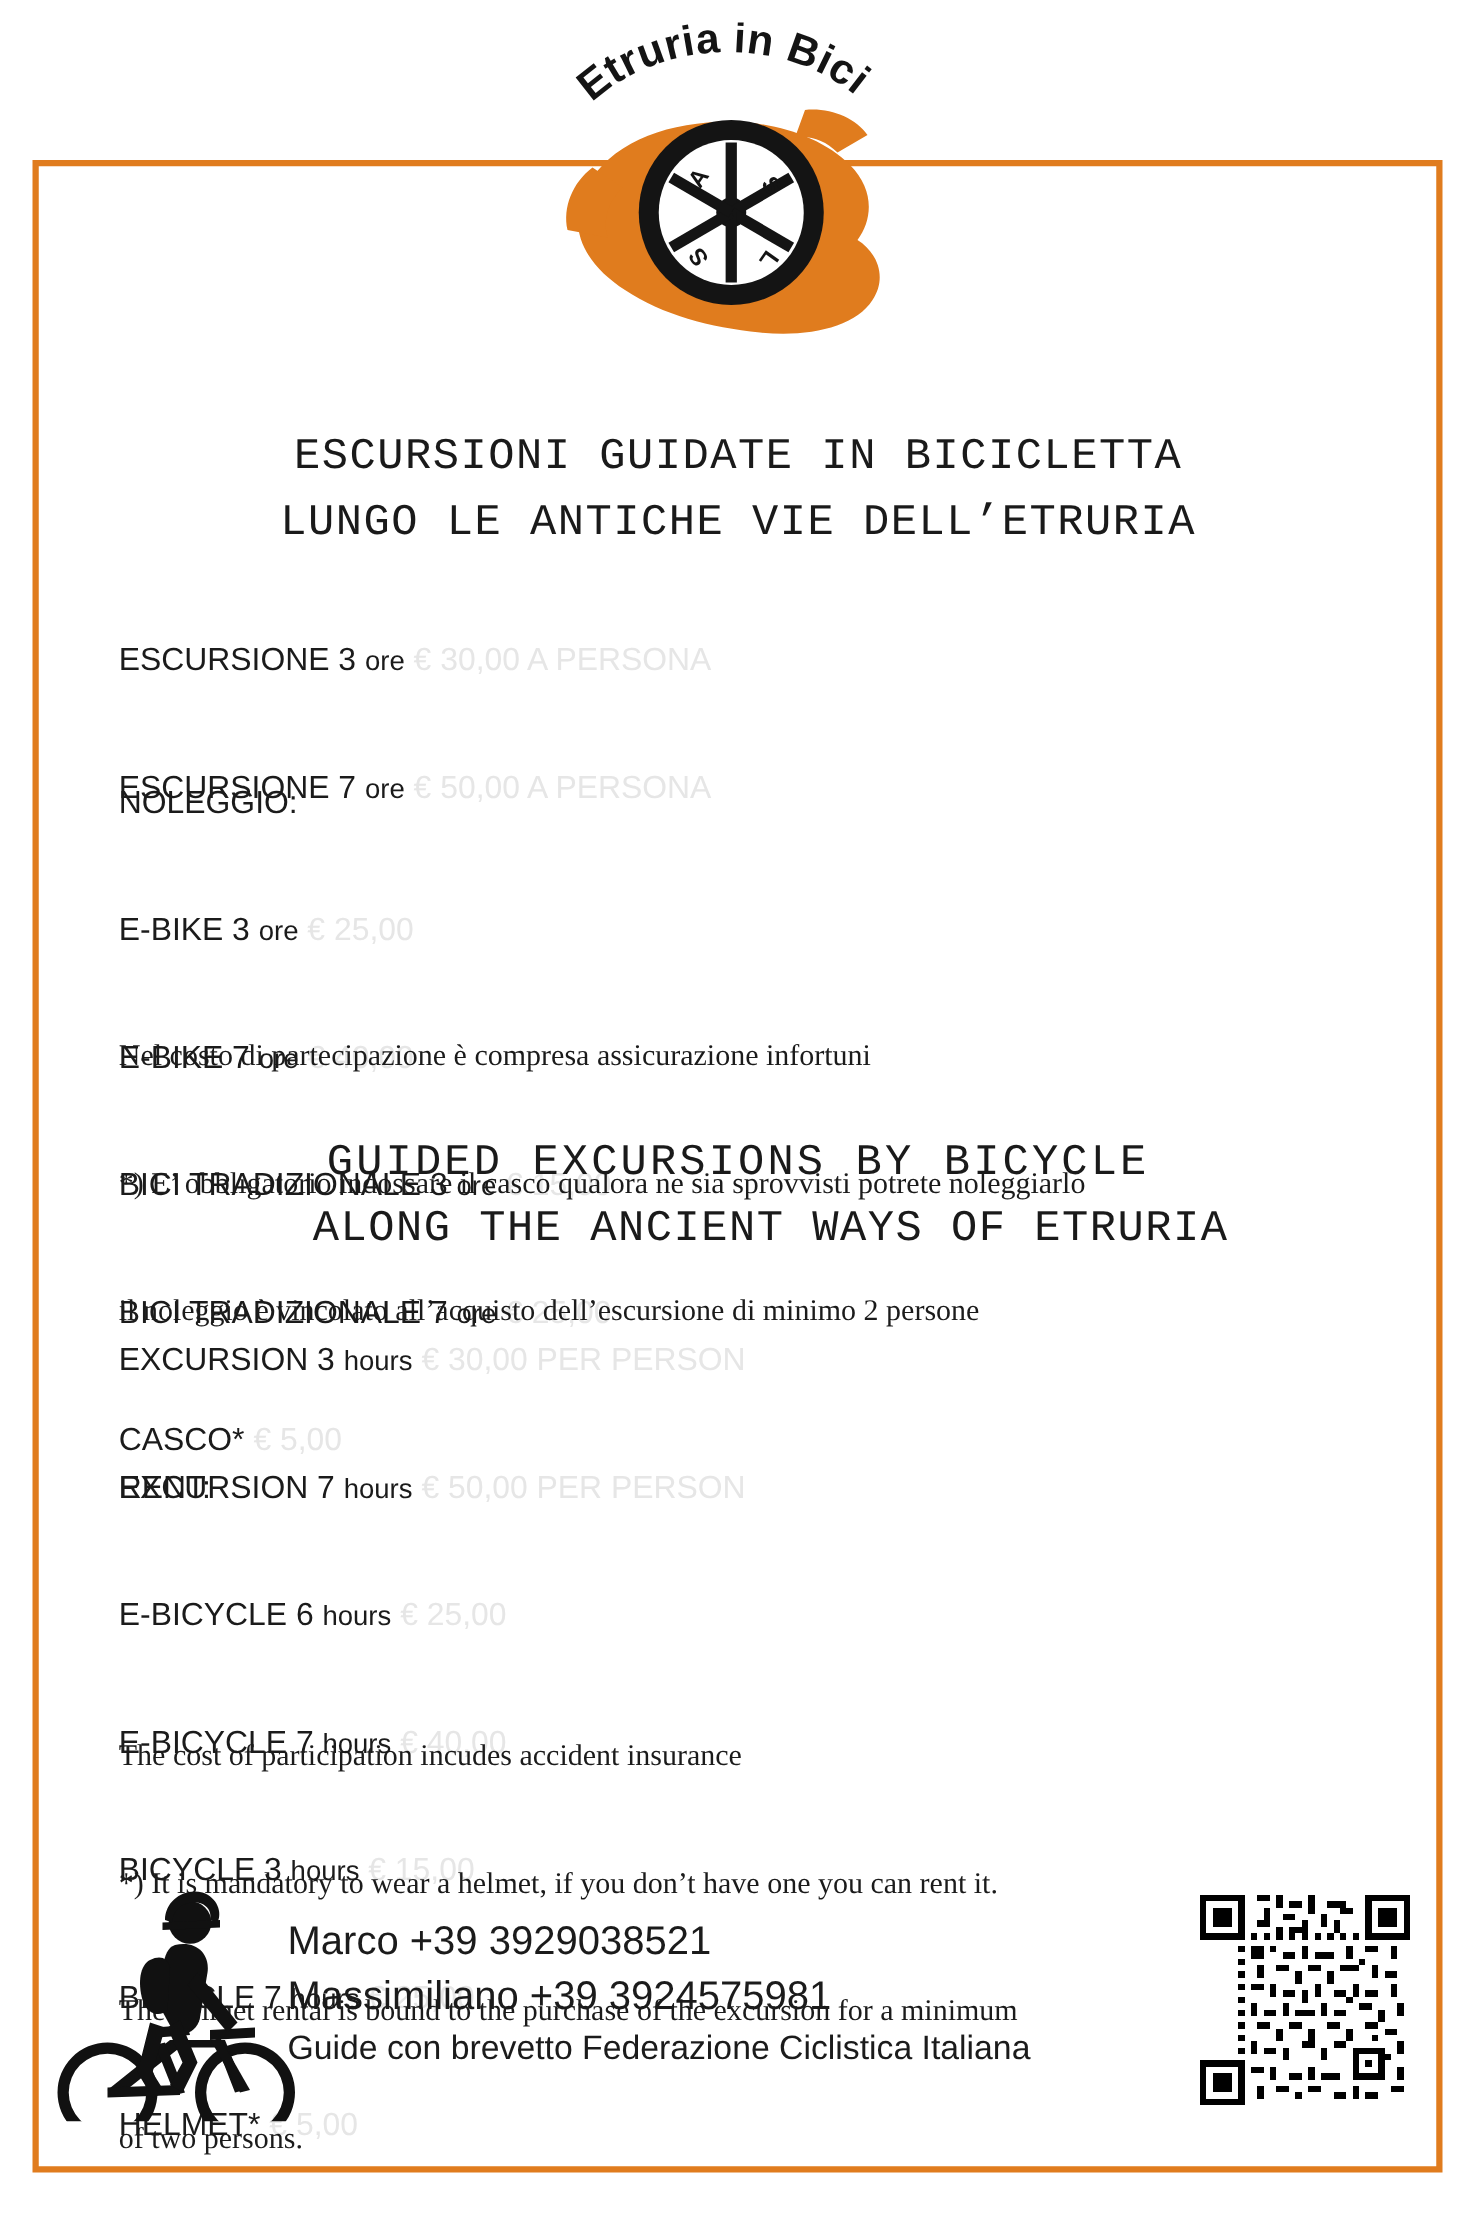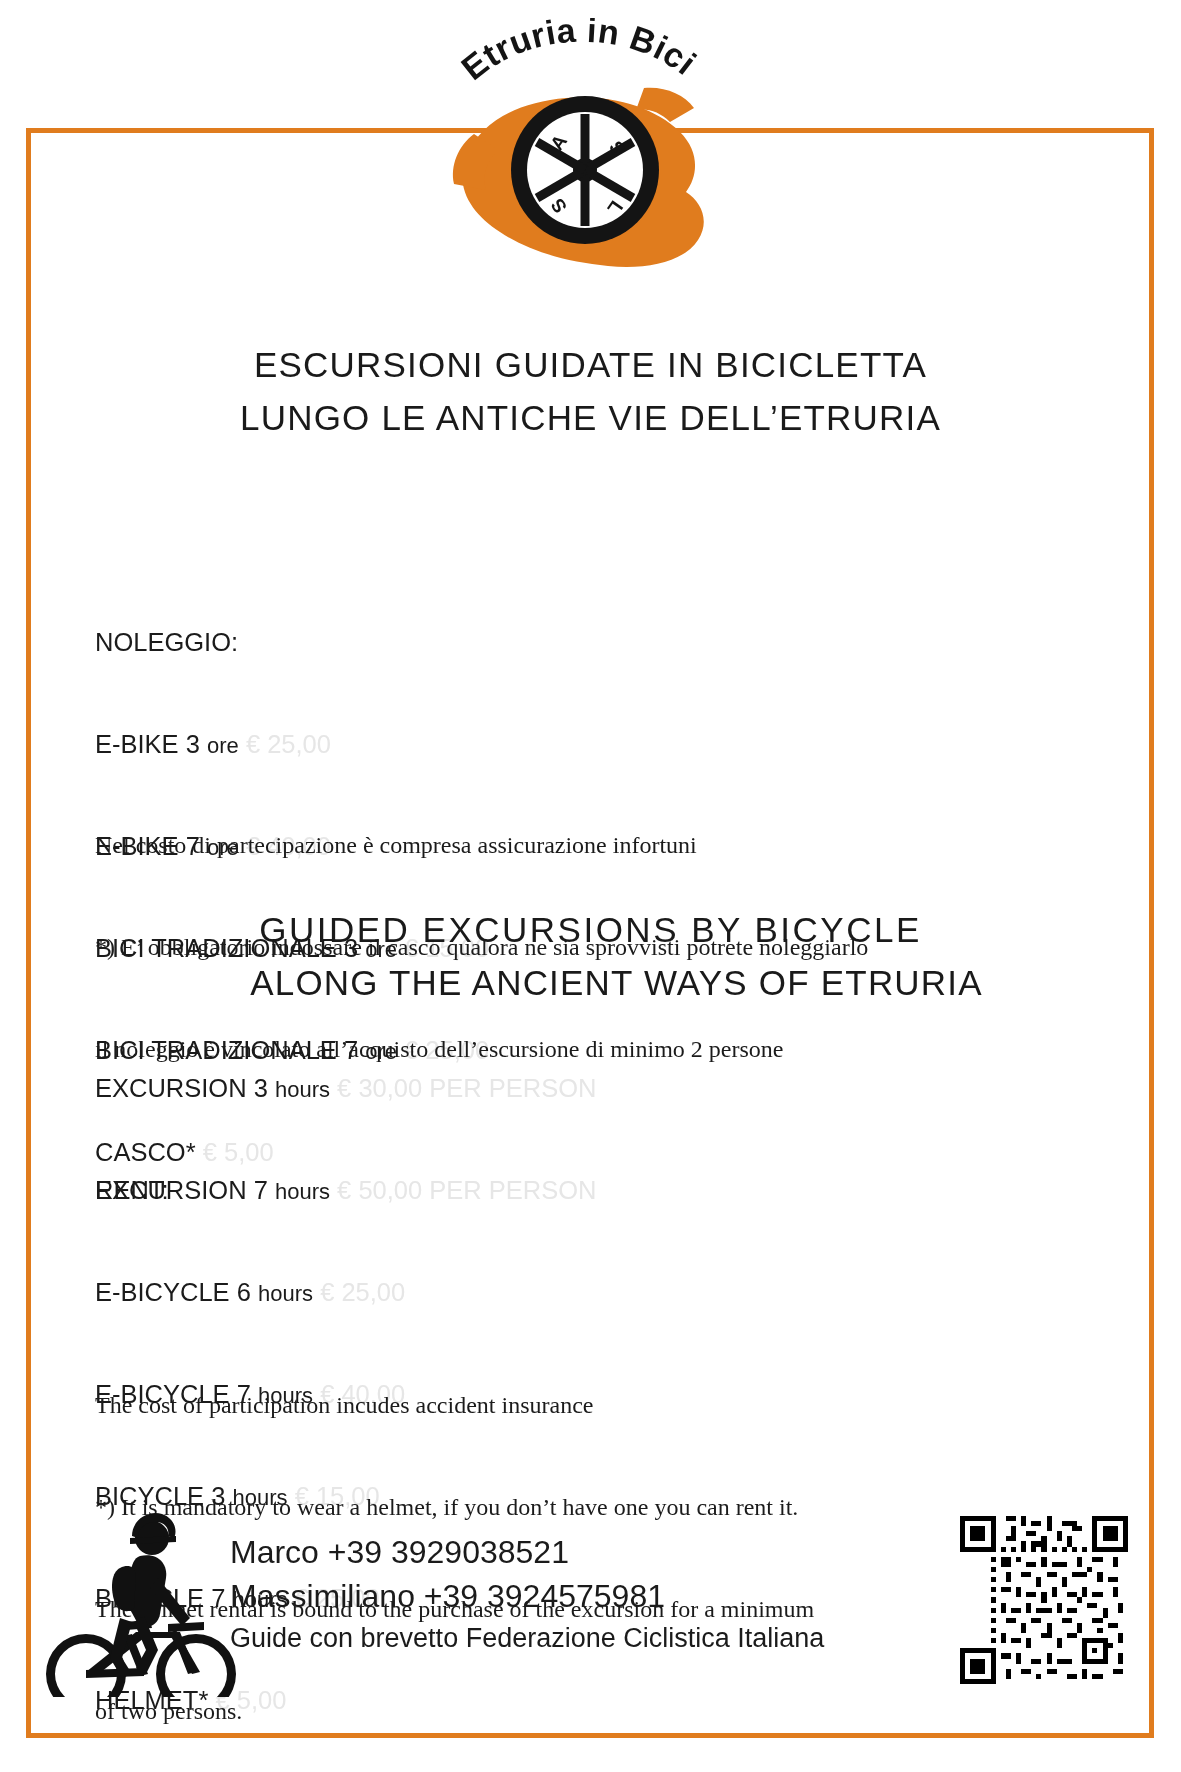--- a/index.html
+++ b/index.html
@@ -72,21 +72,21 @@
   
   .h-main {
     position: absolute;
     left: 0;
     width: 1181px;
     text-align: center;
     font-size: 35px;
     font-weight: 500;
     letter-spacing: 1.2px;
     color: #1a1a1a;
-    font-family: Liberation Sans, sans-serif;
+    font-family: Liberation Mono, monospace;
   }
   #it-title-1 { top: 345px; }
   #it-title-2 { top: 398px; }
   #en-title-1 { top: 910px; letter-spacing: 2.5px; }
   #en-title-2 { top: 963px; letter-spacing: 1.2px; margin-left: 26px; }
 
   
   .block {
     position: absolute;
     left: 95px;
@@ -192,20 +192,24 @@
         <text x="103" y="58" transform="rotate(55 103 58)">S</text>
         <text x="101" y="110" transform="rotate(125 101 110)">L</text>
         <text x="55" y="108" transform="rotate(-125 55 108)">S</text>
       </g>
     </svg>
   </div>
 
   <div class="h-main" id="it-title-1">ESCURSIONI GUIDATE IN BICICLETTA</div>
   <div class="h-main" id="it-title-2">LUNGO LE ANTICHE VIE DELL’ETRURIA</div>
 
+  <div class="block" id="it-list">
+    <span class="row"><span class="lbl">ESCURSIONE 3</span> <span class="sub">ore</span> <span class="price price-faint">€ 30,00 A PERSONA</span></span>
+    <span class="row"><span class="lbl">ESCURSIONE 7</span> <span class="sub">ore</span> <span class="price price-faint">€ 50,00 A PERSONA</span></span>
+  </div>
 
   <div class="block" id="it-rent">
     <span class="row">NOLEGGIO:</span>
     <span class="row"><span class="lbl">E-BIKE 3</span> <span class="sub">ore</span> <span class="price price-faint">€ 25,00</span></span>
     <span class="row"><span class="lbl">E-BIKE 7</span> <span class="sub">ore</span> <span class="price price-faint">€ 40,00</span></span>
     <span class="row"><span class="lbl">BICI TRADIZIONALE 3</span> <span class="sub">ore</span> <span class="price price-faint">€ 15,00</span></span>
     <span class="row"><span class="lbl">BICI TRADIZIONALE 7</span> <span class="sub">ore</span> <span class="price price-faint">€ 25,00</span></span>
     <span class="row"><span class="lbl">CASCO*</span> <span class="price price-faint">€ 5,00</span></span>
   </div>
 

